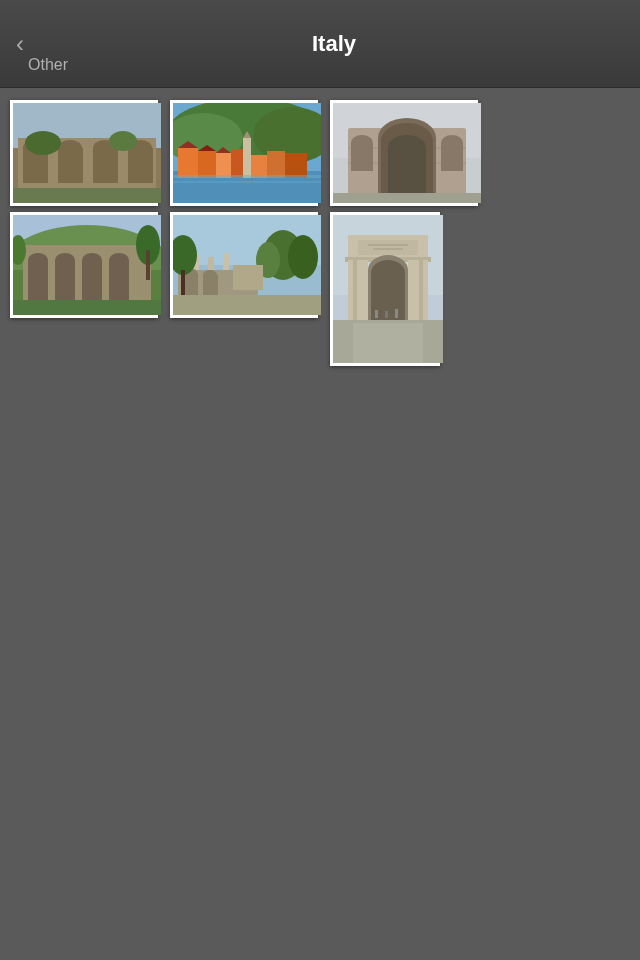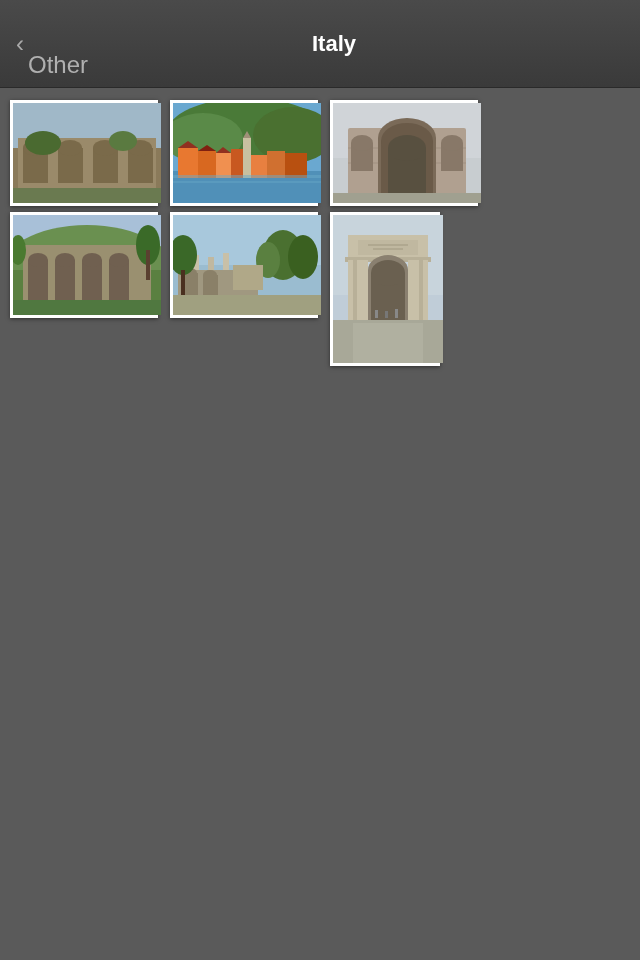--- a/index.html
+++ b/index.html
@@ -39,21 +39,21 @@
       padding: 8px;
     }
 
     .navbar-back .chevron {
       font-size: 24px;
       margin-right: 4px;
       color: #aaa;
     }
 
     .navbar-back-label {
-      font-size: 24px;
+      font-size: 16px;
       color: #b0b0b0;
       margin-top: 42px;
     }
 
     .navbar-title {
       font-size: 22px;
       font-weight: bold;
       color: #ffffff;
       margin-left: 28px;
     }

